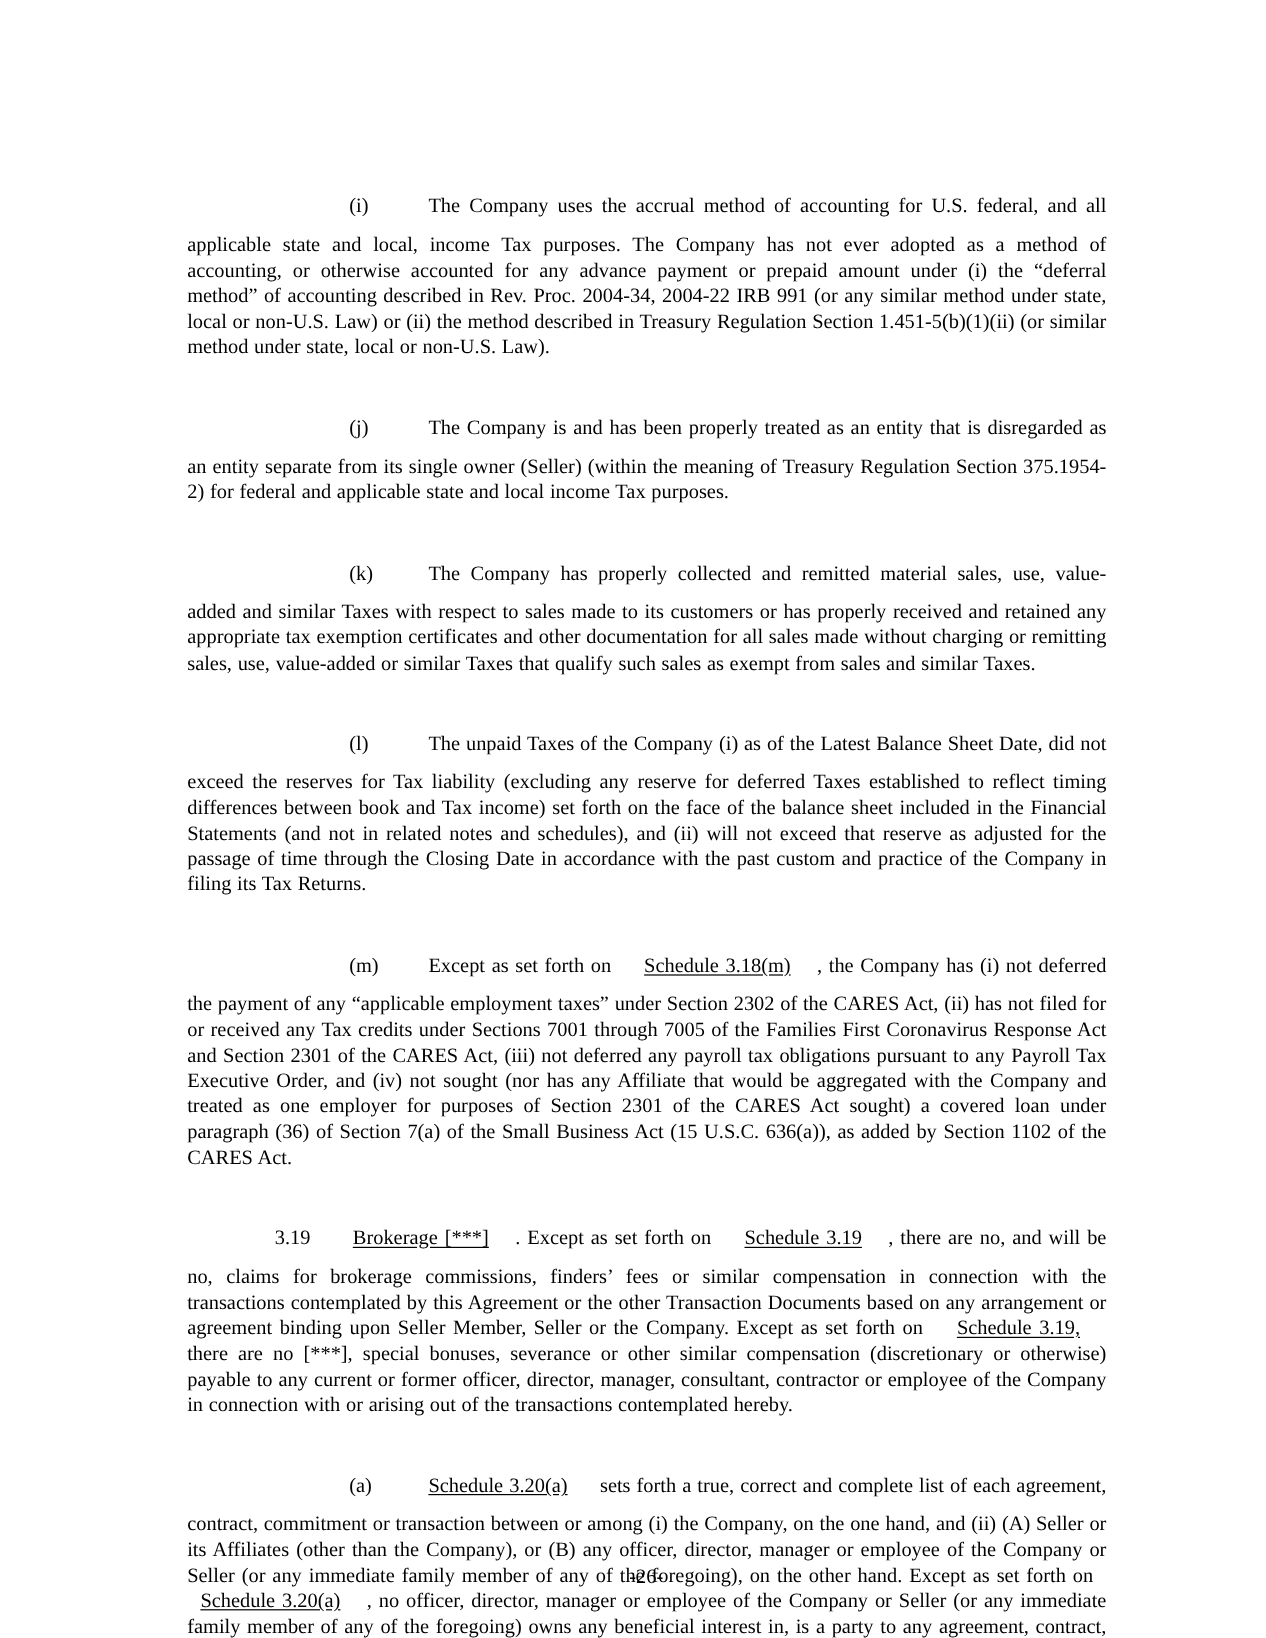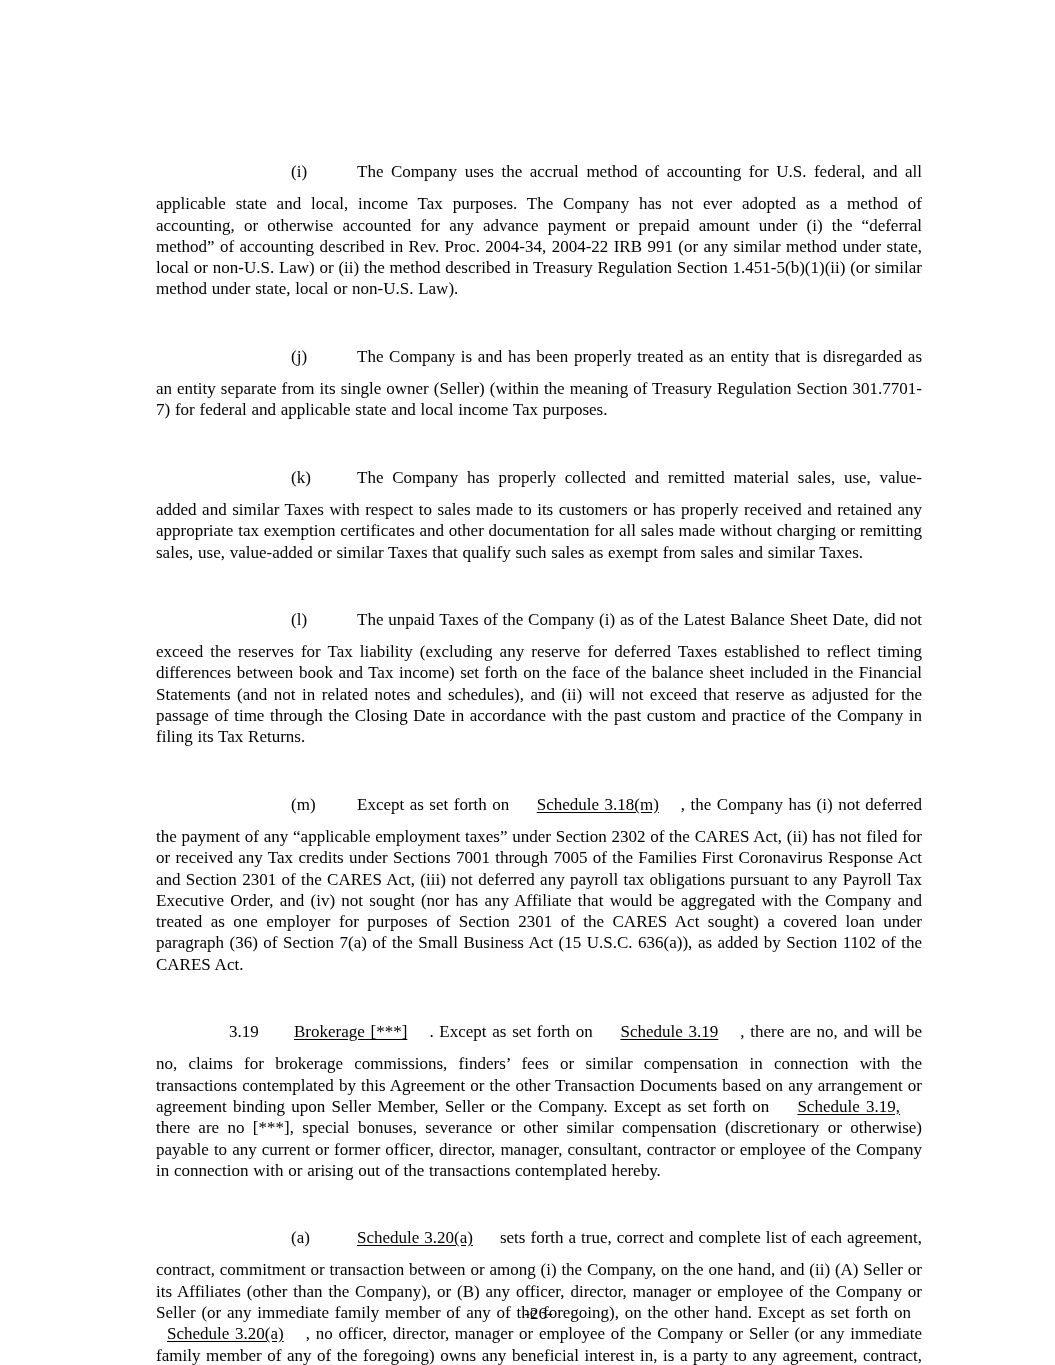--- a/index.html
+++ b/index.html
@@ -47,21 +47,21 @@
     font-size: 17px;
     line-height: 21.3px;
   }
 </style>
 </head>
 <body>
 
 <div class="page">
   <div class="doc-body">
       <p class="para sub"><span class="plabel">(i)</span><span class="seg">The Company uses the accrual method of accounting for U.S. federal, and all applicable state and local, income Tax purposes. The Company has not ever adopted as a method of accounting, or otherwise accounted for any advance payment or prepaid amount under (i) the “deferral method” of accounting described in Rev. Proc. 2004-34, 2004-22 IRB 991 (or any similar method under state, local or non-U.S. Law) or (ii) the method described in Treasury Regulation Section 1.451-5(b)(1)(ii) (or similar method under state, local or non-U.S. Law).</span></p>
-      <p class="para sub"><span class="plabel">(j)</span><span class="seg">The Company is and has been properly treated as an entity that is disregarded as an entity separate from its single owner (Seller) (within the meaning of Treasury Regulation Section 301.7701-7) for federal and applicable state and local income Tax purposes.</span></p>
+      <p class="para sub"><span class="plabel">(j)</span><span class="seg">The Company is and has been properly treated as an entity that is disregarded as an entity separate from its single owner (Seller) (within the meaning of Treasury Regulation Section 375.1954-2) for federal and applicable state and local income Tax purposes.</span></p>
       <p class="para sub"><span class="plabel">(k)</span><span class="seg">The Company has properly collected and remitted material sales, use, value-added and similar Taxes with respect to sales made to its customers or has properly received and retained any appropriate tax exemption certificates and other documentation for all sales made without charging or remitting sales, use, value-added or similar Taxes that qualify such sales as exempt from sales and similar Taxes.</span></p>
       <p class="para sub"><span class="plabel">(l)</span><span class="seg">The unpaid Taxes of the Company (i) as of the Latest Balance Sheet Date, did not exceed the reserves for Tax liability (excluding any reserve for deferred Taxes established to reflect timing differences between book and Tax income) set forth on the face of the balance sheet included in the Financial Statements (and not in related notes and schedules), and (ii) will not exceed that reserve as adjusted for the passage of time through the Closing Date in accordance with the past custom and practice of the Company in filing its Tax Returns.</span></p>
       <p class="para sub"><span class="plabel">(m)</span><span class="seg">Except as set forth on </span><span class="seg u">Schedule 3.18(m)</span><span class="seg">, the Company has (i) not deferred the payment of any “applicable employment taxes” under Section 2302 of the CARES Act, (ii) has not filed for or received any Tax credits under Sections 7001 through 7005 of the Families First Coronavirus Response Act and Section 2301 of the CARES Act, (iii) not deferred any payroll tax obligations pursuant to any Payroll Tax Executive Order, and (iv) not sought (nor has any Affiliate that would be aggregated with the Company and treated as one employer for purposes of Section 2301 of the CARES Act sought) a covered loan under paragraph (36) of Section 7(a) of the Small Business Act (15 U.S.C. 636(a)), as added by Section 1102 of the CARES Act.</span></p>
       <p class="para section"><span class="plabel">3.19</span><span class="seg u">Brokerage [***]</span><span class="seg">. Except as set forth on </span><span class="seg u">Schedule 3.19</span><span class="seg">, there are no, and will be no, claims for brokerage commissions, finders’ fees or similar compensation in connection with the transactions contemplated by this Agreement or the other Transaction Documents based on any arrangement or agreement binding upon Seller Member, Seller or the Company. Except as set forth on </span><span class="seg u">Schedule 3.19,</span><span class="seg"> there are no [***], special bonuses, severance or other similar compensation (discretionary or otherwise) payable to any current or former officer, director, manager, consultant, contractor or employee of the Company in connection with or arising out of the transactions contemplated hereby.</span></p>
       <p class="para sub"><span class="plabel">(a)</span><span class="seg u">Schedule 3.20(a)</span><span class="seg"> sets forth a true, correct and complete list of each agreement, contract, commitment or transaction between or among (i) the Company, on the one hand, and (ii) (A) Seller or its Affiliates (other than the Company), or (B) any officer, director, manager or employee of the Company or Seller (or any immediate family member of any of the foregoing), on the other hand. Except as set forth on </span><span class="seg u">Schedule 3.20(a)</span><span class="seg">, no officer, director, manager or employee of the Company or Seller (or any immediate family member of any of the foregoing) owns any beneficial interest in, is a party to any agreement, contract, commitment, or transaction with any members, employees, customers, or suppliers of the</span></p>
     </div>
   <div class="footer">-26-</div>
 </div>
 
 </body></html>

